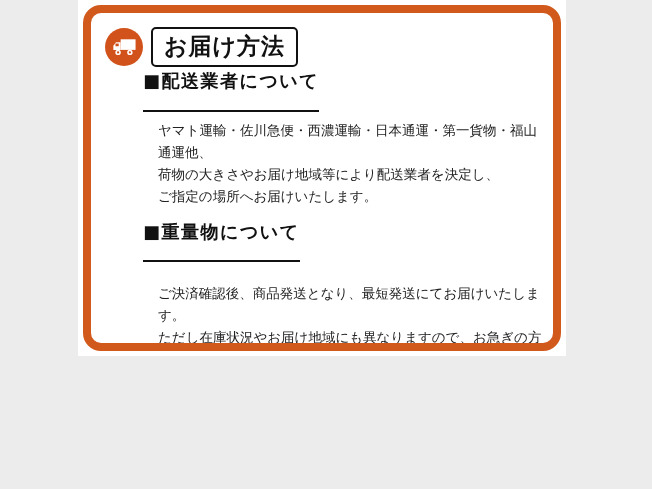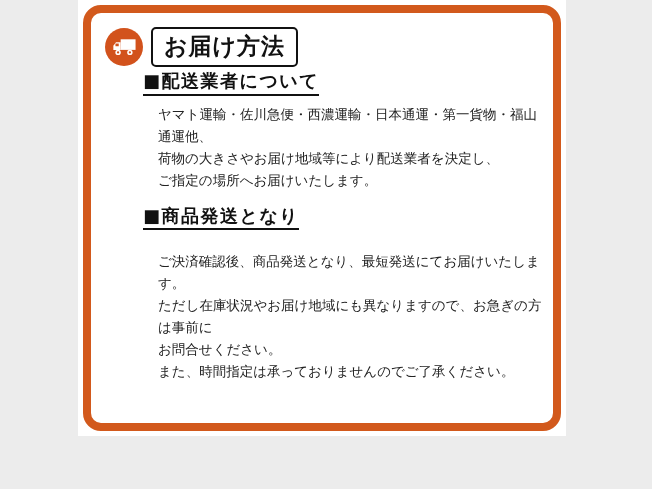--- a/index.html
+++ b/index.html
@@ -4,21 +4,21 @@
 <style>
   html,body{margin:0;padding:0;}
   body{
     width:652px;height:489px;overflow:hidden;
     background:#ececec;
     font-family:"DejaVu Sans","Liberation Sans",sans-serif;
     position:relative;
   }
   .panel-outer{
     position:absolute;left:78px;top:0;
-    width:488px;height:436px;
+    width:488px;height:356px;
     background:#ffffff;
     box-sizing:border-box;
     padding:5px;
   }
   .panel{
     box-sizing:border-box;
     width:100%;height:100%;
     border:8px solid #d2591c;
     border-radius:18px;
     background:#ffffff;
@@ -51,21 +51,21 @@
   .section.s1{margin-top:3px;}
   .section.s2{margin-top:14px;}
   .section.s3{margin-top:20px;}
   .section-heading{
     display:inline-block;
     font-size:18px;
     font-weight:bold;
     color:#111111;
     letter-spacing:1.5px;
     border-bottom:2px solid #111111;
-    padding-bottom:2px;
+    padding-bottom:18px;
     line-height:1.2;
   }
   .section-body{
     margin:7px 0 0 15px;
     font-size:13.5px;
     line-height:22px;
     color:#222222;
     white-space:pre-line;
     letter-spacing:0px;
   }
@@ -92,21 +92,21 @@
     </div>
 
     <div class="section s1">
       <div class="section-heading">■配送業者について</div>
       <div class="section-body">ヤマト運輸・佐川急便・西濃運輸・日本通運・第一貨物・福山通運他、
 荷物の大きさやお届け地域等により配送業者を決定し、
 ご指定の場所へお届けいたします。</div>
     </div>
 
     <div class="section s2">
-      <div class="section-heading">■商品発送となり</div>
+      <div class="section-heading">■重量物について</div>
     </div>
 
     <div class="section s3">
       <div class="section-body">ご決済確認後、商品発送となり、最短発送にてお届けいたします。
 ただし在庫状況やお届け地域にも異なりますので、お急ぎの方は事前に
 お問合せください。
 また、時間指定は承っておりませんのでご了承ください。</div>
     </div>
 
   </div>

